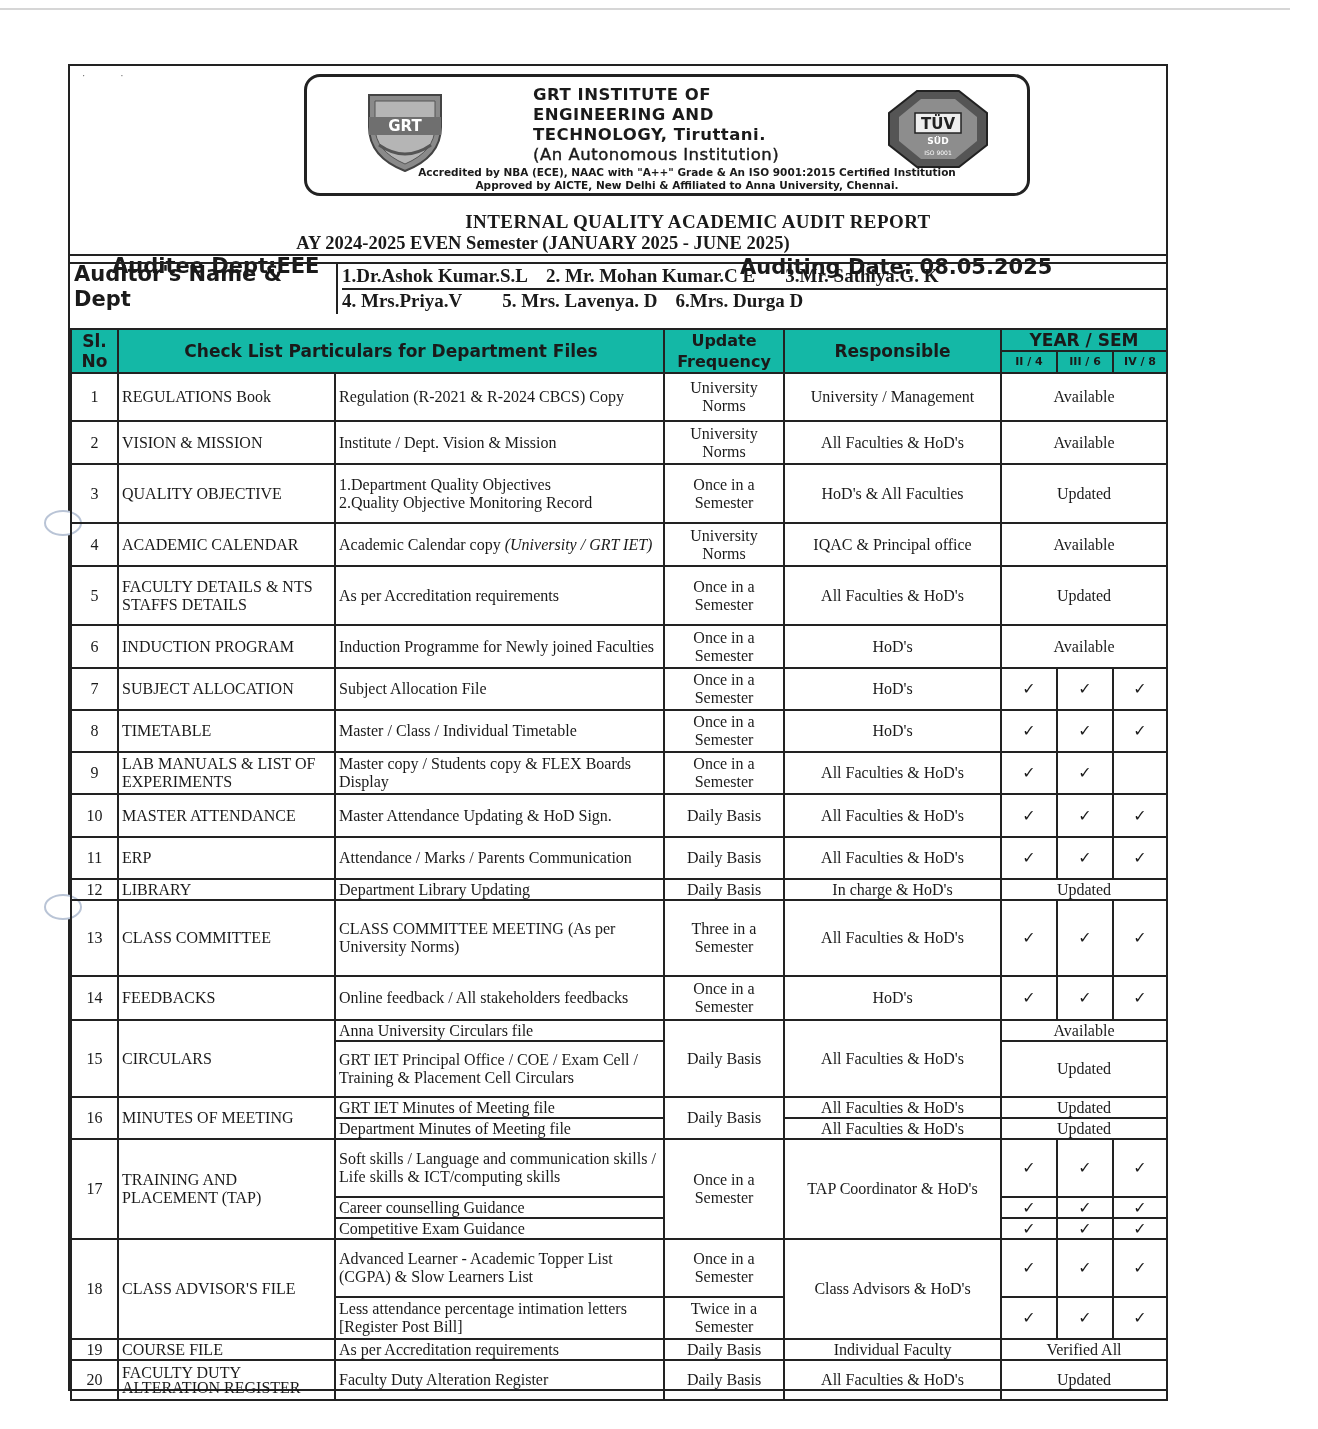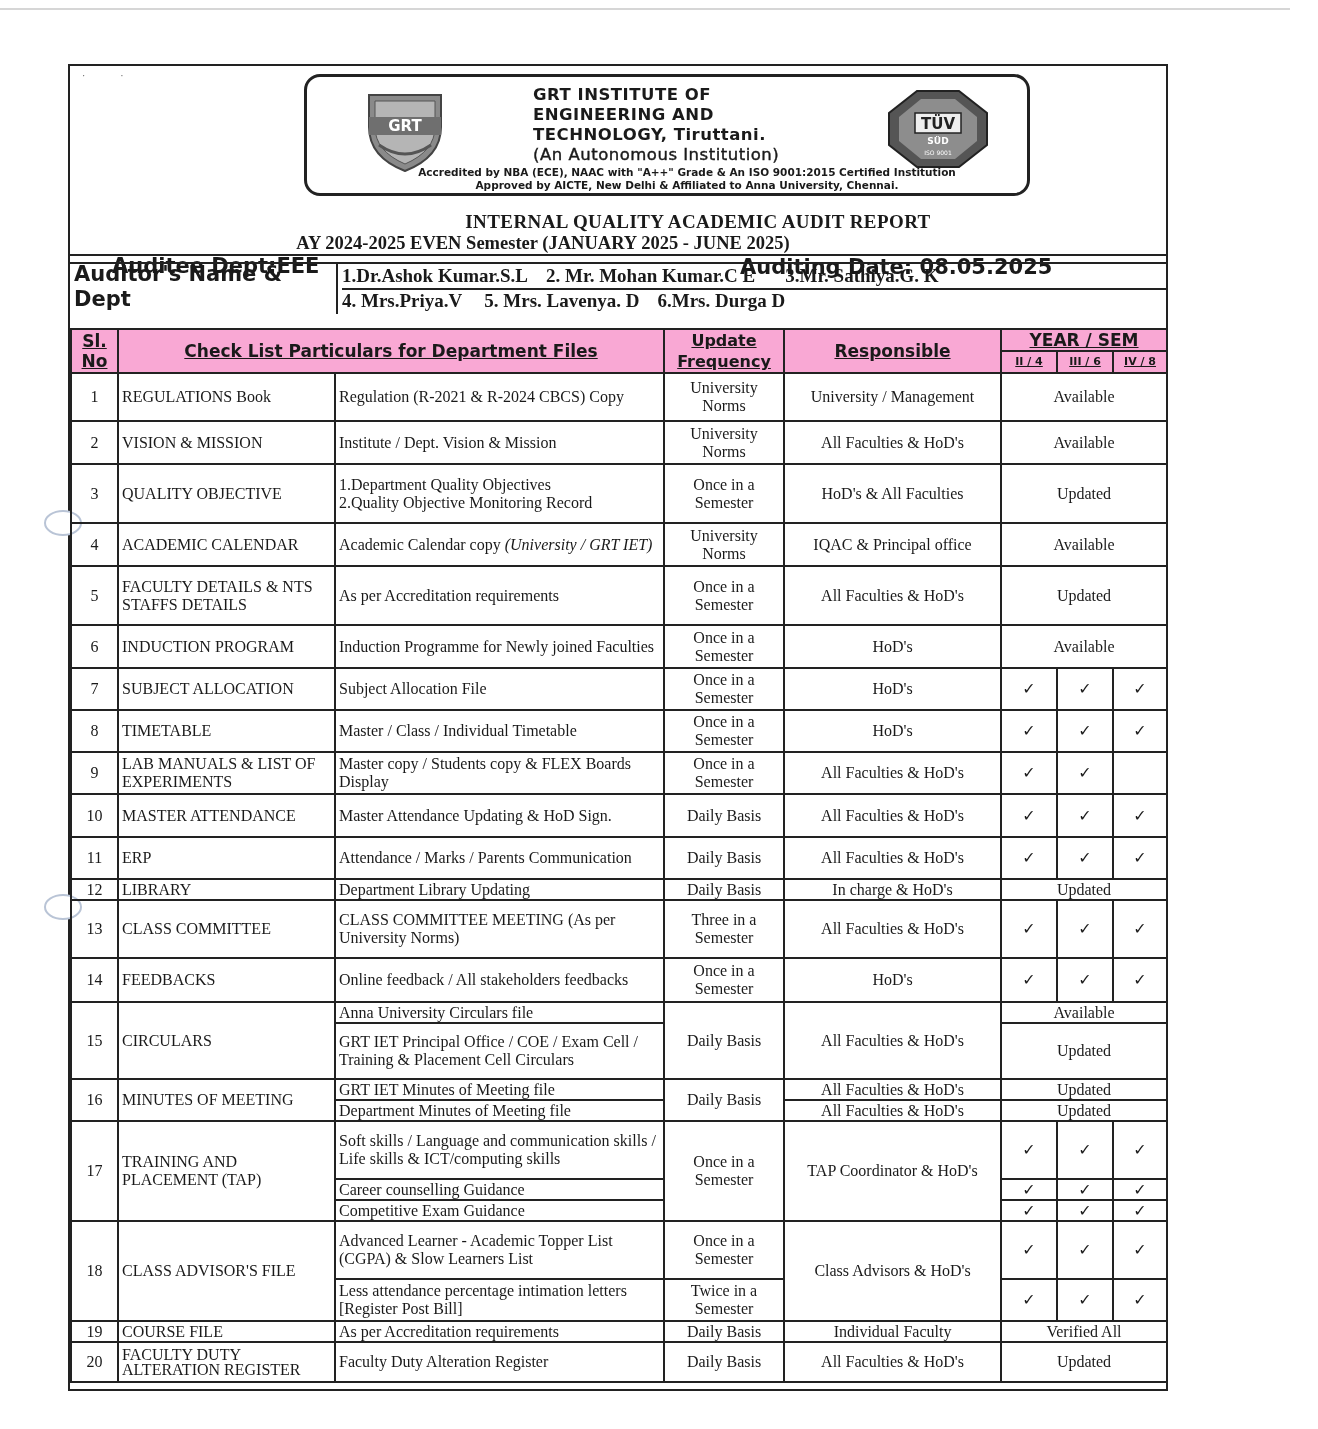--- a/index.html
+++ b/index.html
@@ -23,21 +23,21 @@
   .info1 .r { position:absolute; left:670px; top:-1px; }
   .info2 { top:196px; height:50px; }
   .info2 .lab { position:absolute; left:4px; top:-2px; font-size:21px; line-height:25px; width:262px; }
   .info2 .names { position:absolute; left:266px; top:0; right:0; height:50px; border-left:2px solid #222; font-family:"Liberation Serif", serif; font-size:19px; }
   .info2 .n1 { position:absolute; left:4px; top:1px; height:23px; right:0; border-bottom:2px solid #222; }
   .info2 .n2 { position:absolute; left:4px; top:26px; }
   .info2 .n1 span, .info2 .n2 span { display:inline-block; margin-right:18px; }
   
   table.chk { position:absolute; left:0; top:262px; width:1096px; border-collapse:collapse; table-layout:fixed; }
   table.chk td, table.chk th { border:2px solid #222; padding:0 3px; font-size:16px; line-height:18px; vertical-align:middle; }
-  table.chk th { font-family:"DejaVu Sans", sans-serif; font-weight:bold; font-size:17px; background:#f9a8d4;text-decoration:underline; }
+  table.chk th { font-family:"DejaVu Sans", sans-serif; font-weight:bold; font-size:17px; background:#14b8a6; }
   table.chk th.sm { font-size:11px; padding:0; }
   .c { text-align:center; }
   .part { font-size:16px; }
   .det { font-size:15.5px; }
   .tick { text-align:center; font-size:18px; }
   .stat { text-align:center; font-size:18px; }
   .i { font-style:italic; }
 </style>
 </head>
 <body>
@@ -81,21 +81,21 @@
   <div class="title2">AY 2024-2025 EVEN Semester (JANUARY 2025 - JUNE 2025)</div>
 
   <div class="info info1">
     <span class="l">Auditee Dept:EEE</span>
     <span class="r">Auditing Date: 08.05.2025</span>
   </div>
   <div class="info info2">
     <div class="lab">Auditor's Name &amp; Dept</div>
     <div class="names">
       <div class="n1"><span>1.Dr.Ashok Kumar.S.L</span><span>2. Mr. Mohan Kumar.C E</span><span style="margin-left:12px">3.Mr. Sathiya.G. K</span></div>
-      <div class="n2"><span>4. Mrs.Priya.V</span><span style="margin-left:4px">5. Mrs. Lavenya. D</span><span>6.Mrs. Durga D</span></div>
+      <div class="n2"><span>4. Mrs.Priya.V</span><span style="margin-left:22px">5. Mrs. Lavenya. D</span><span>6.Mrs. Durga D</span></div>
     </div>
   </div>
 
   <table class="chk">
     <colgroup>
       <col style="width:47px">
         <col style="width:217px">
         <col style="width:329px">
         <col style="width:120px">
         <col style="width:217px">
@@ -233,21 +233,21 @@
 
       <tr style="height:21px">
         <td class="c">12</td>
         <td class="part">LIBRARY</td>
         <td class="det">Department Library Updating</td>
         <td class="c">Daily Basis</td>
         <td class="c">In charge &amp; HoD's</td>
         <td colspan="3" class="stat">Updated</td>
       </tr>
 
-      <tr style="height:58px">
+      <tr style="height:76px">
         <td class="c">13</td>
         <td class="part">CLASS COMMITTEE</td>
         <td class="det">CLASS COMMITTEE MEETING (As per University Norms)</td>
         <td class="c">Three in a Semester</td>
         <td class="c">All Faculties &amp; HoD's</td>
         <td class="tick">✓</td>
         <td class="tick">✓</td>
         <td class="tick">✓</td>
       </tr>
 

